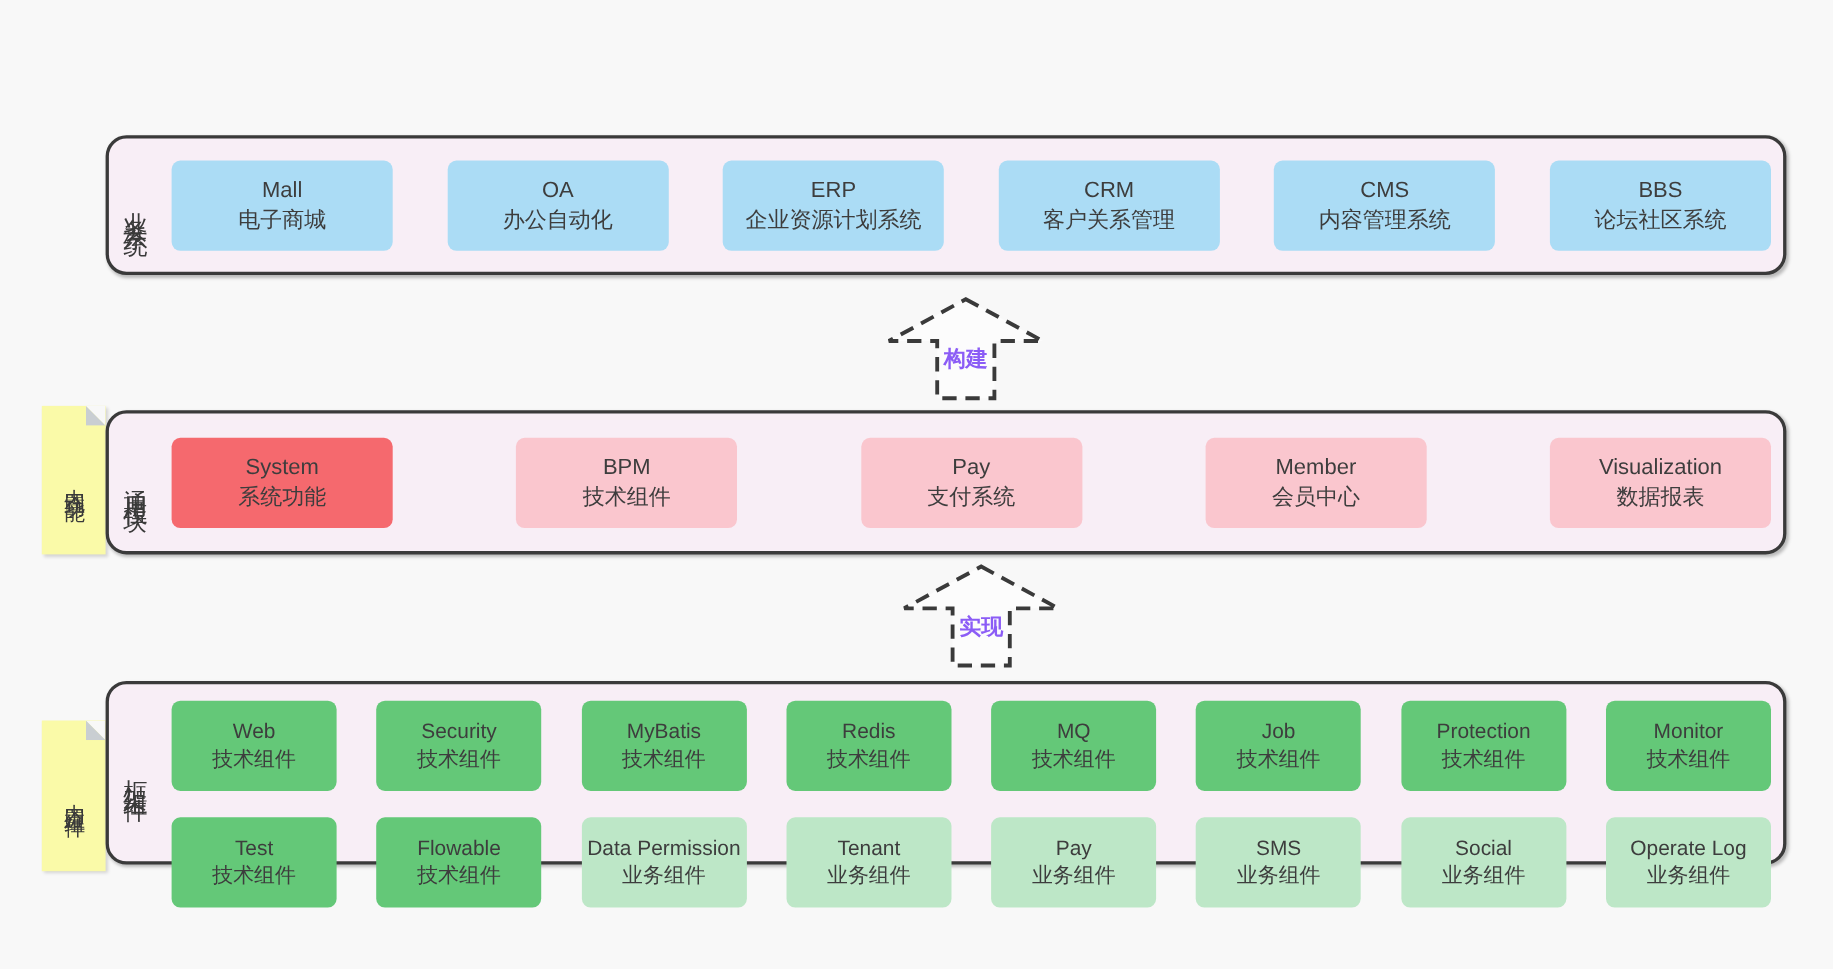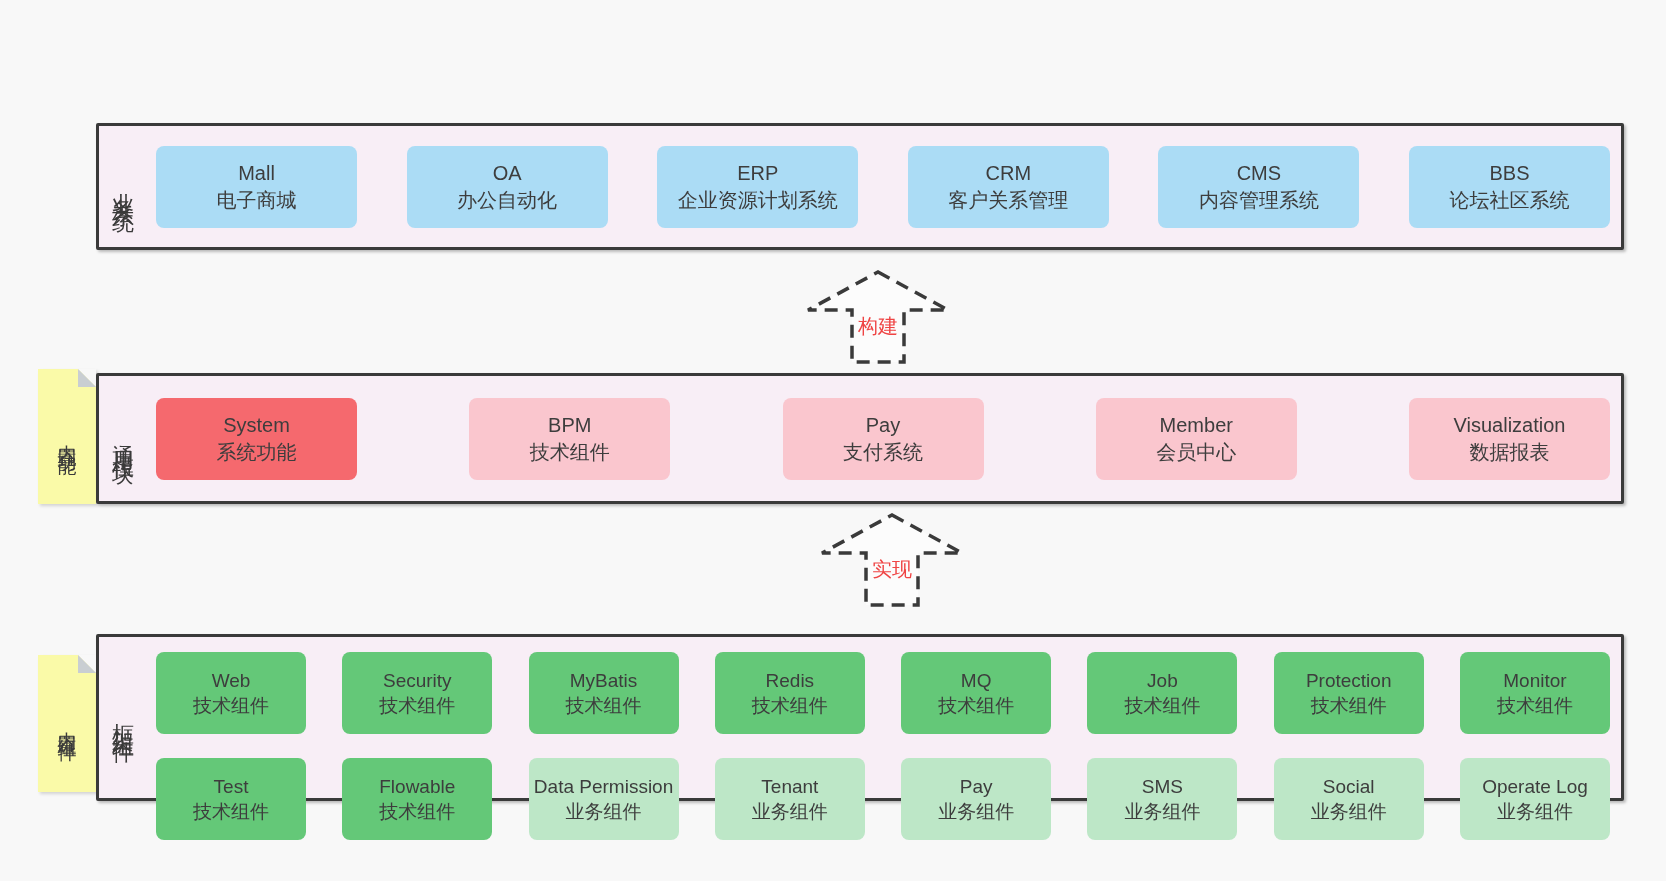--- a/index.html
+++ b/index.html
@@ -7,27 +7,27 @@
     width:1666px; height:881px; position:relative;
     background:#f8f8f8; overflow:hidden;
     font-family:"Liberation Sans", sans-serif;
     color:#3d3d3d;
   }
   .stage { position:absolute; inset:0; }
 
   
   .panel {
     position:absolute; left:96px; width:1528px; box-sizing:border-box;
-    background:#f8eef6; border:3px solid #3a3a3a; border-radius:2px;
+    background:#f8eef6; border:3px solid #3a3a3a; border-radius:19px;
     box-shadow:2px 2px 3px rgba(0,0,0,0.25);
     z-index:1;
   }
   .panel.business  { top:123px; height:127px; }
   .panel.common    { top:373px; height:131px;padding-left:44px; }
-  .panel.framework { top:634px; height:167px; }
+  .panel.framework { top:619px; height:167px; }
 
   .v-label {
     position:absolute; left:6px; top:0; height:100%; width:36px;
     display:flex; align-items:center; justify-content:center;
   }
   .v-label span {
     writing-mode:vertical-rl; text-orientation:upright;
     font-size:22px; letter-spacing:6px; color:#3a3a3a;
   }
 
@@ -72,22 +72,23 @@
   .fold-cut { background:#f8f8f8; clip-path:polygon(0 0,100% 0,100% 100%); }
   .fold     { background:#c9ced2; clip-path:polygon(0 0,100% 100%,0 100%); }
 
   
   .arrow { position:absolute; width:146px; height:96px; z-index:1; }
   .arrow-build     { left:805px; top:269px; }
   .arrow-implement { left:819px; top:512px; }
   .arrow svg { position:absolute; inset:0; }
   .arrow-label {
     position:absolute; left:50%; top:44px; transform:translateX(-50%);
-    background:#fcfcfc; font-size:20px; color:#ef4444; padding:0 3px;
+    background:#fcfcfc; font-size:20px; color:#8b5cf6; padding:0 3px;
     white-space:nowrap;
+    font-weight:bold;
   }
 </style>
 </head>
 <body>
 
 <div class="stage">
 
   <div class="note note-common">
     <div class="note-text">
       <span>内置功能</span>

